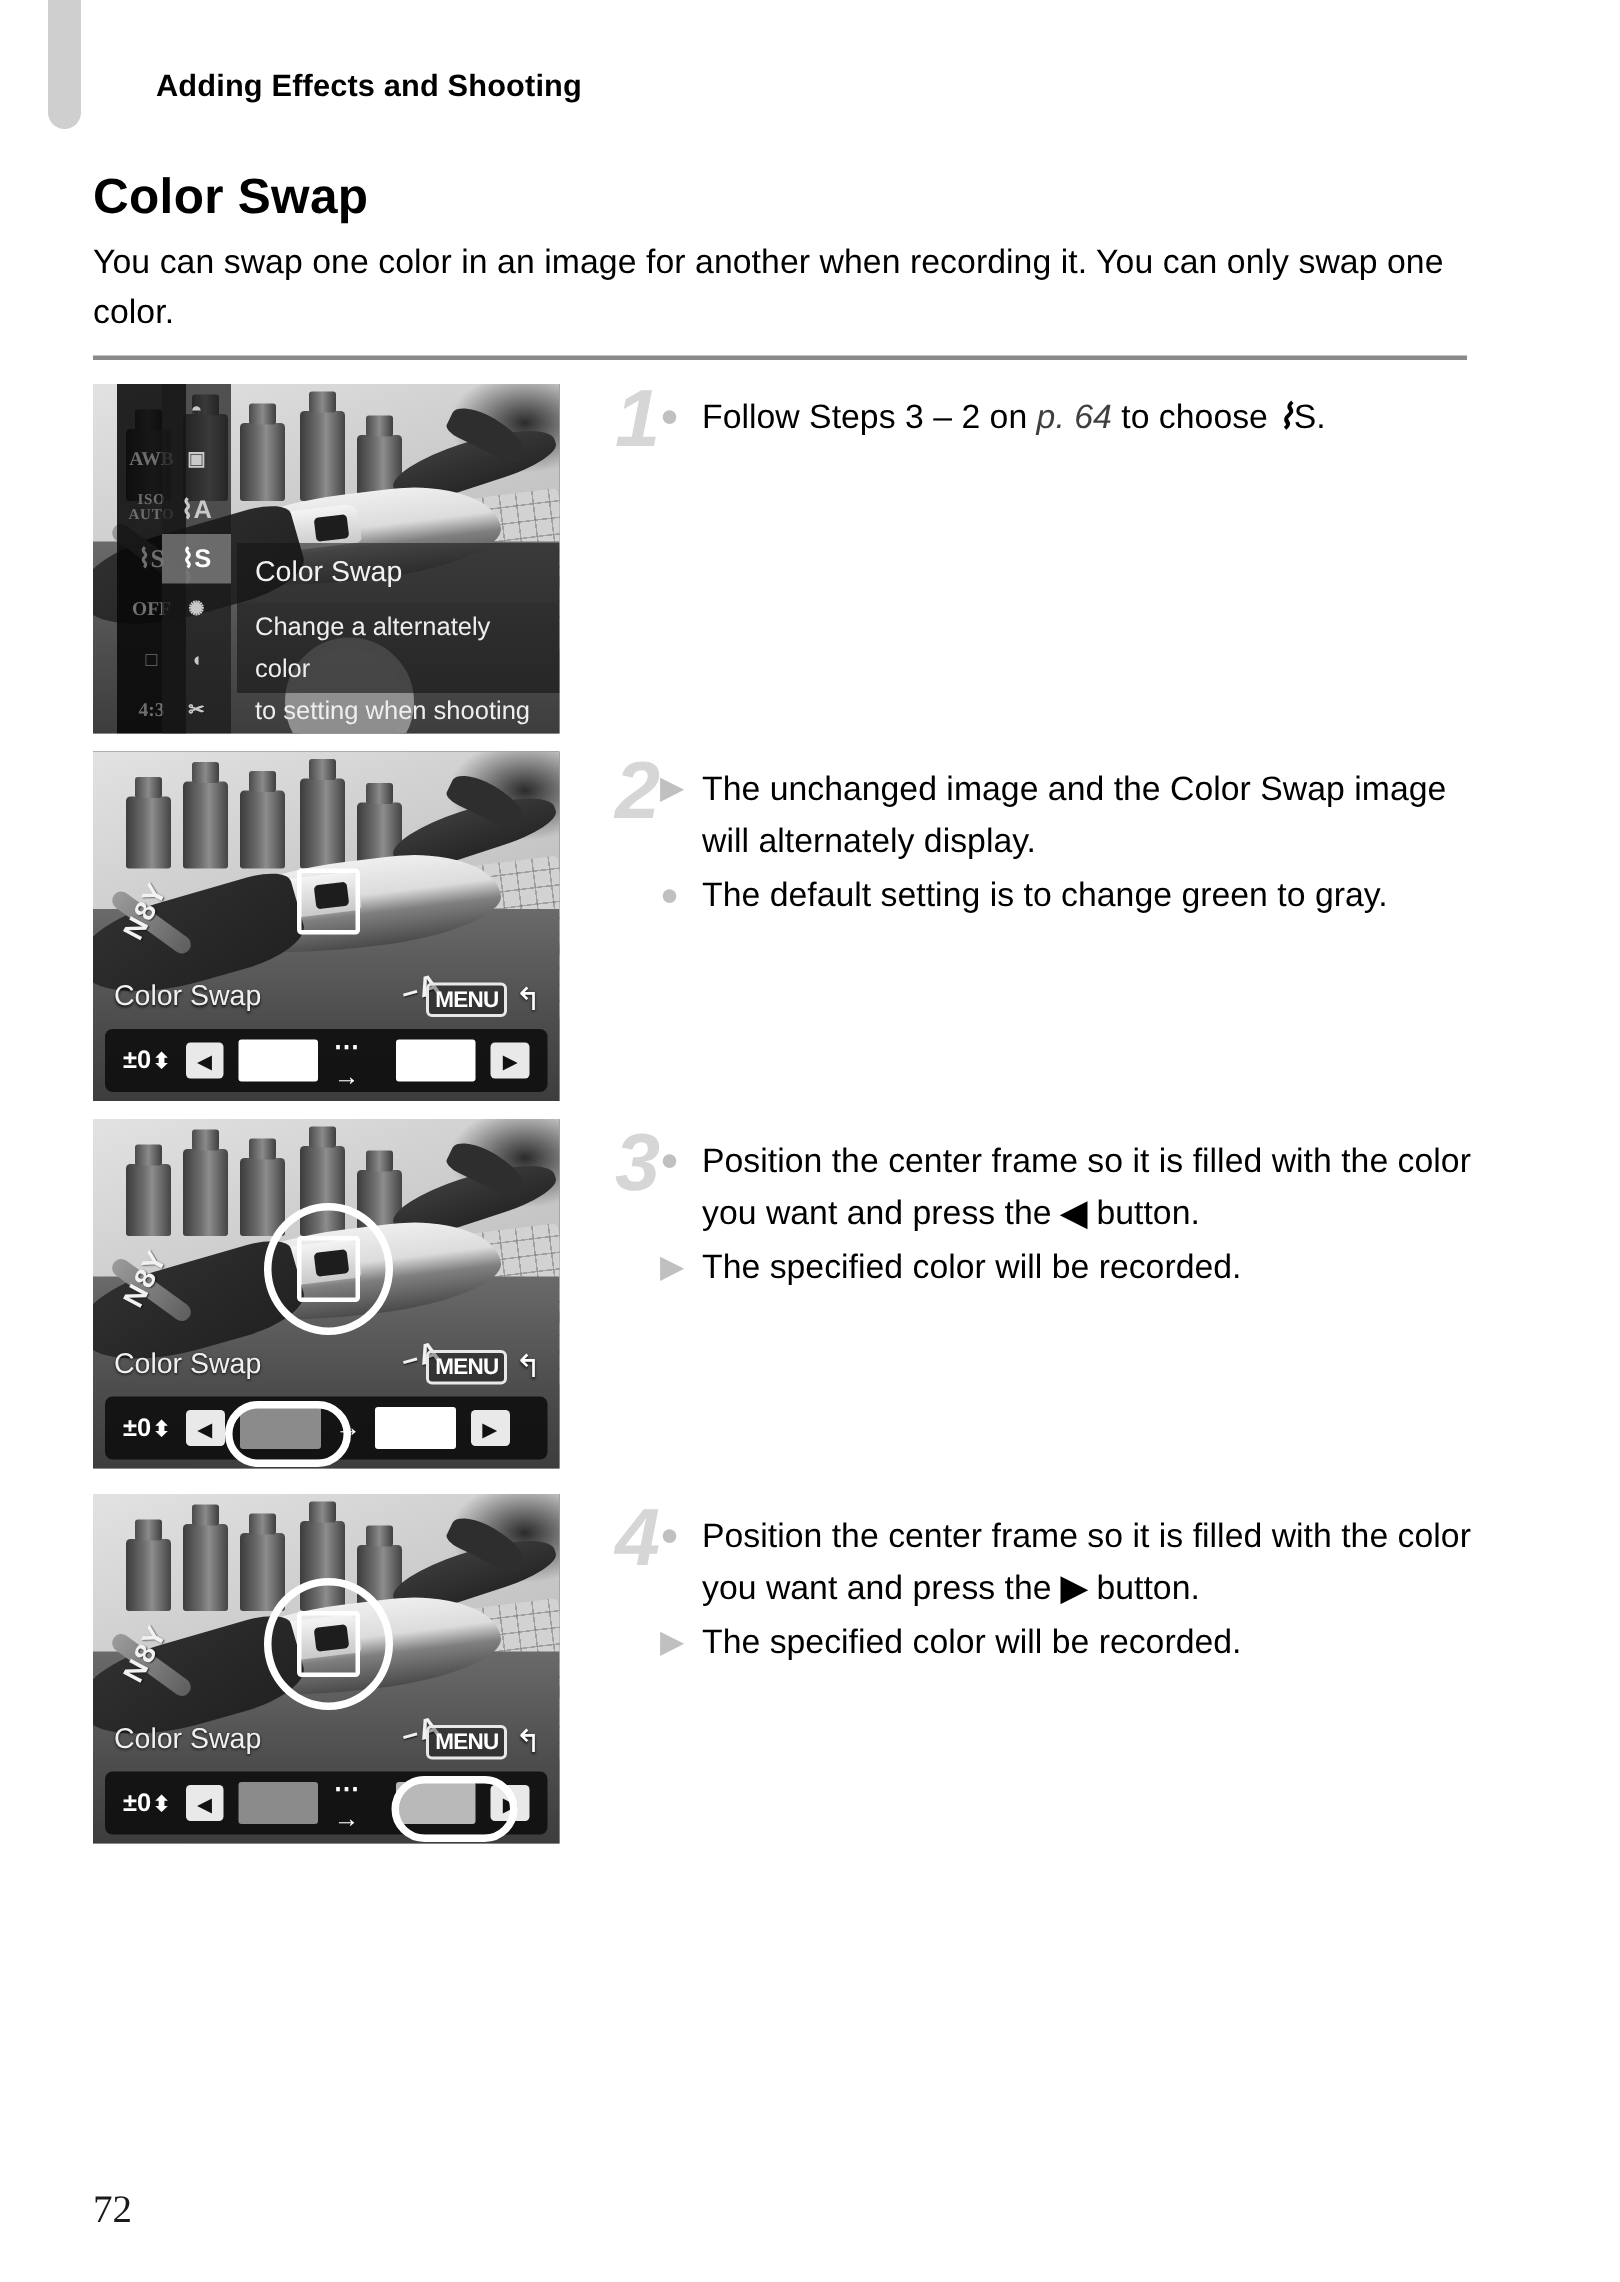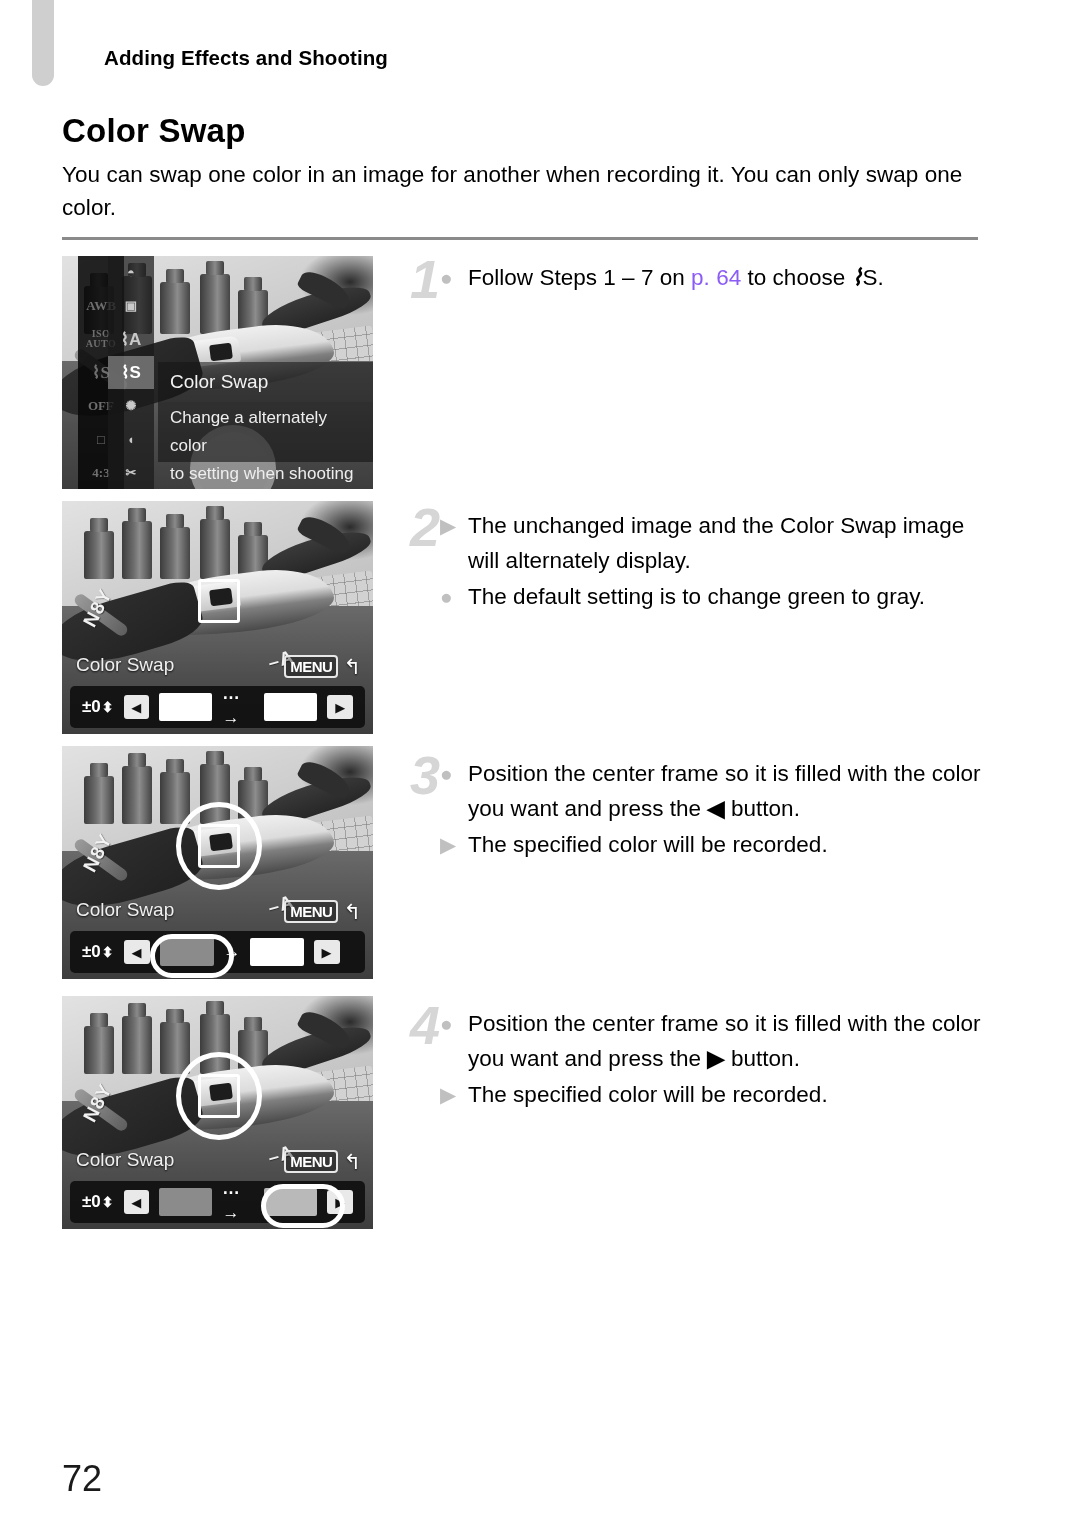--- a/index.html
+++ b/index.html
@@ -463,31 +463,32 @@
     line-height: 35px;
     color: #c0c0c0;
     text-align: left;
   }
   .bullet-text {
     flex: 1;
     font-size: 22.5px;
     line-height: 35px;
     letter-spacing: 0.02px;
   }
-  .link { color: #8b5cf6; }
+  .link { color: #404040; font-style: italic; }
   .inline-icon { font-weight: bold; }
   .dropper { font-weight: bold; font-style: italic; }
 
   
   .page-num {
     position: absolute;
     left: 62px;
     top: 1458px;
-    font-size: 36px;
+    font-size: 26px;
     color: #1a1a1a;
+    font-family: Liberation Serif, serif;
   }
 </style>
 </head>
 <body>
 
 <div class="chapter-tab"></div>
 
 <div class="running-header">Adding Effects and Shooting</div>
 
 <div class="section-title">Color Swap</div>
@@ -691,21 +692,21 @@
     <span class="nav-btn">▶</span>
   </div>
   <div class="ring" style="right:28px; bottom:1px; width:84px; height:44px;"></div>
 </div>
 
 <div class="step step-1">
   <div class="step-num">1</div>
   <div class="step-body">
     <div class="bullet-row">
       <span class="bullet-mark">●</span>
-      <span class="bullet-text"><span>Follow Steps 1 – 7 on </span><span class="link">p. 64</span><span> to choose </span><span class="dropper">⌇</span><span>S</span><span>.</span></span>
+      <span class="bullet-text"><span>Follow Steps 3 – 2 on </span><span class="link">p. 64</span><span> to choose </span><span class="dropper">⌇</span><span>S</span><span>.</span></span>
     </div>
   </div>
 </div>
 
 <div class="step step-2">
   <div class="step-num">2</div>
   <div class="step-body">
     <div class="bullet-row">
       <span class="bullet-mark">▶</span>
       <span class="bullet-text">The unchanged image and the Color Swap image will alternately display.</span>

